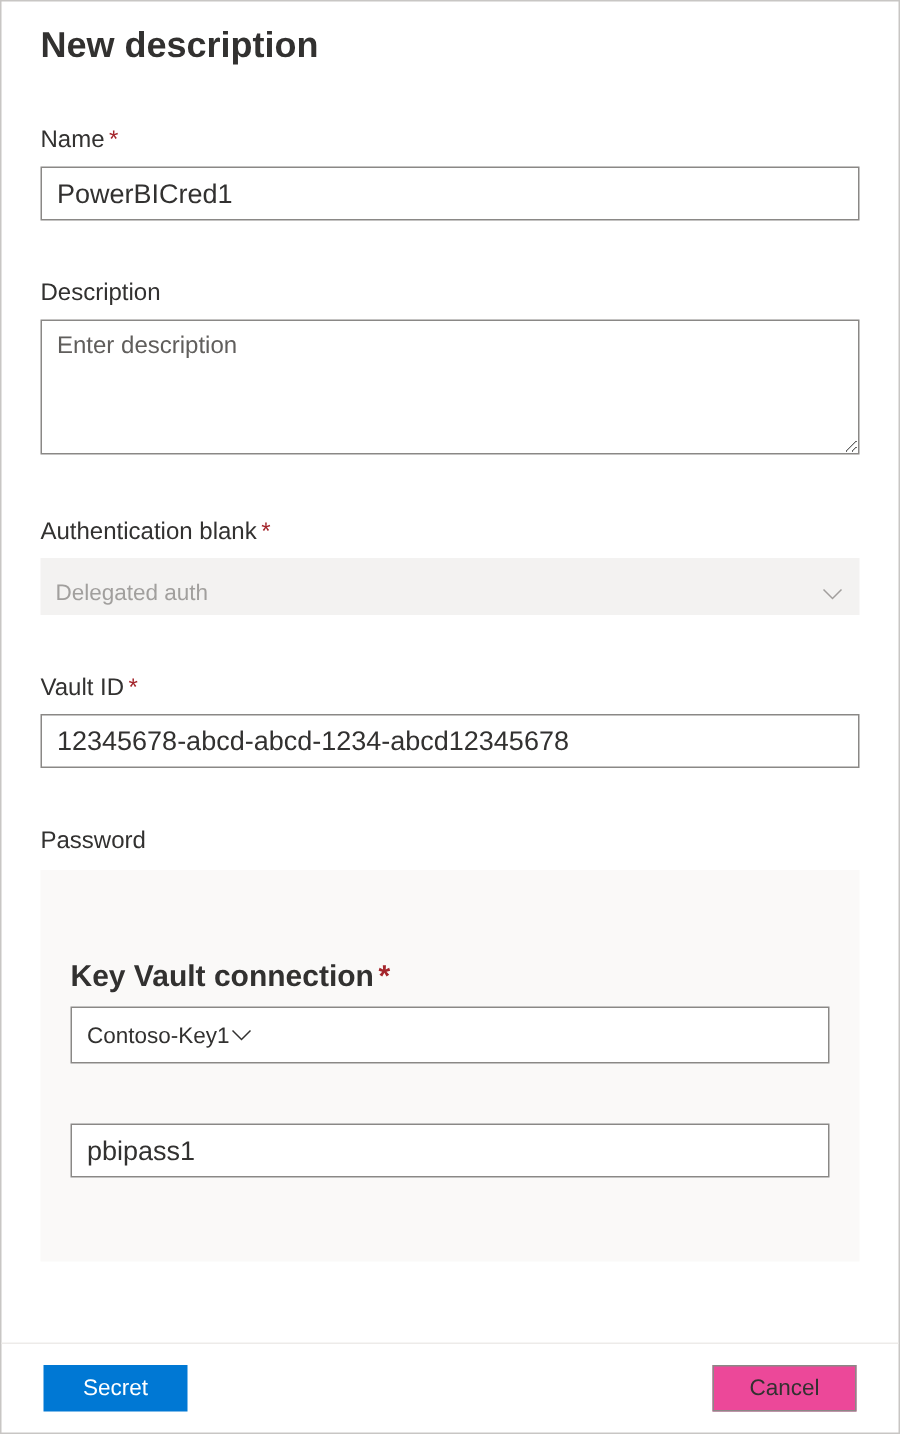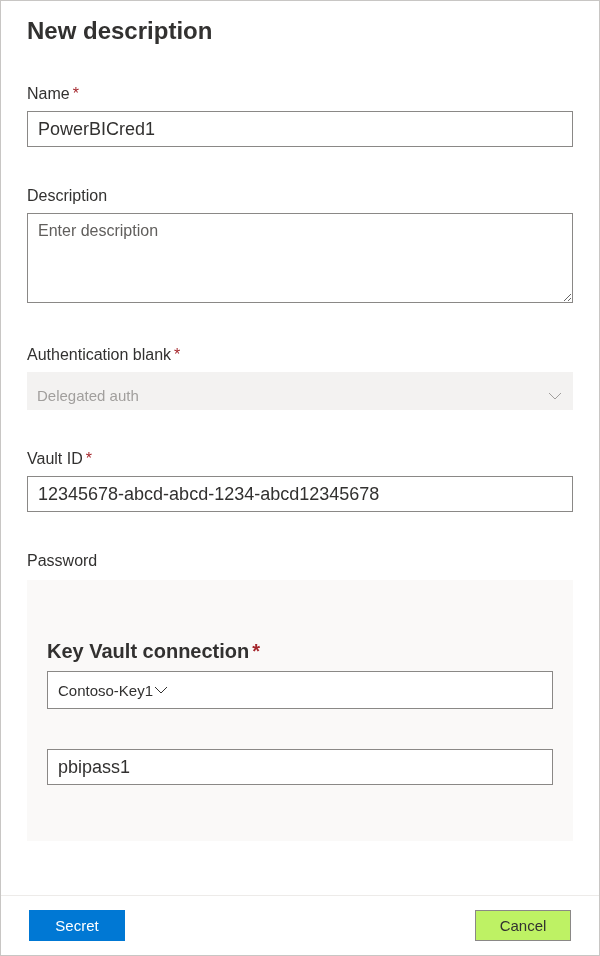--- a/index.html
+++ b/index.html
@@ -133,21 +133,21 @@
       background: #0078d4;
       color: #fff;
       border: none;
       font-size: 15px;
       font-family: inherit;
       padding: 7px 24px;
       min-width: 96px;
       cursor: pointer;
     }
     .btn-default {
-      background: #bef264;
+      background: #ec4899;
       color: #323130;
       border: 1px solid #8a8886;
       font-size: 15px;
       font-family: inherit;
       padding: 6px 22px;
       min-width: 96px;
       cursor: pointer;
     }
   </style>
 </head>

